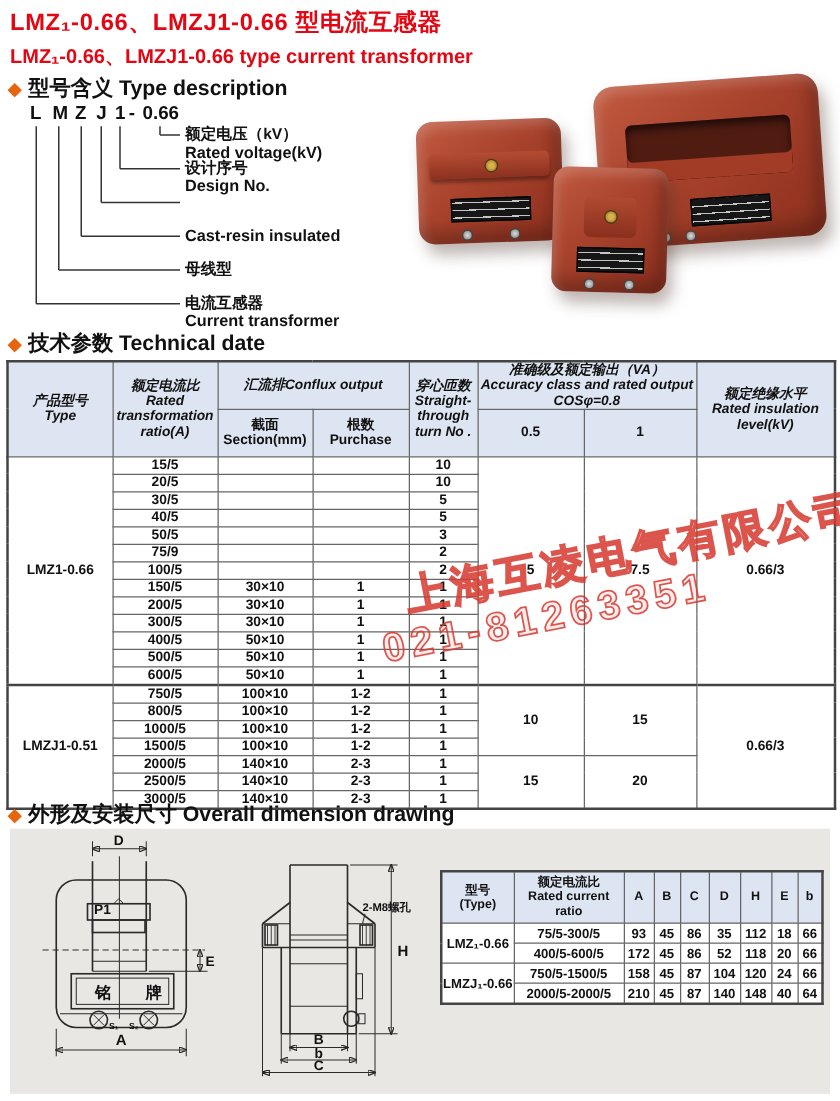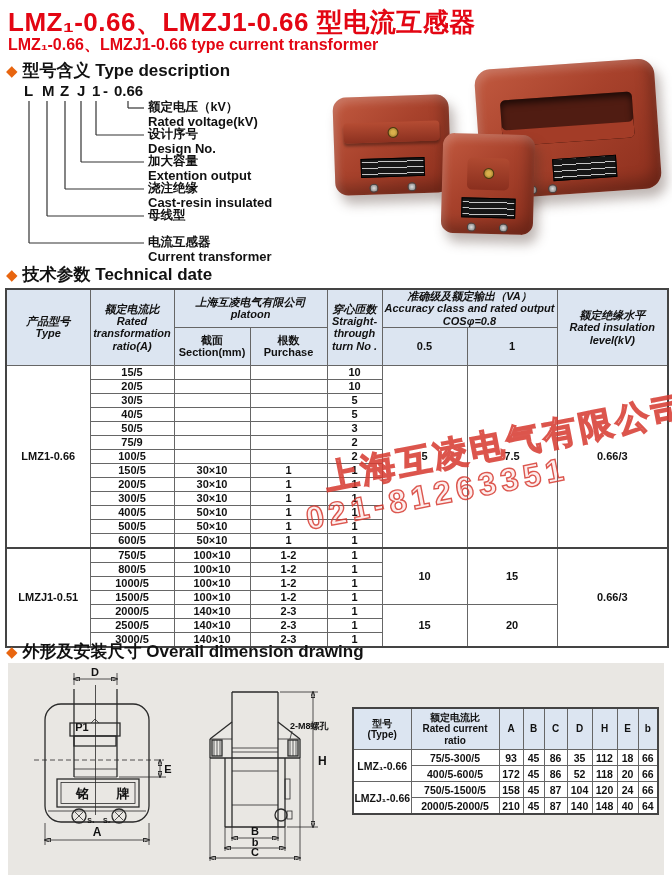--- a/index.html
+++ b/index.html
@@ -1,19 +1,19 @@
 <!DOCTYPE html>
 <html><head>
 <meta charset="utf-8">
 <style>
   html,body{margin:0;padding:0;background:#9a9a9a;}
   .page{position:relative;width:672px;height:881px;background:#ffffff;margin:0 auto;
         font-family:"Liberation Sans","DejaVu Sans",sans-serif;overflow:hidden;}
   
-  .title{position:absolute;left:8px;top:5px;font-size:26px;font-weight:bold;color:#e30613;letter-spacing:0.5px;white-space:nowrap;}
+  .title{position:absolute;left:8px;top:5px;font-size:19px;font-weight:bold;color:#e30613;letter-spacing:0.5px;white-space:nowrap;}
   .subtitle{position:absolute;left:8px;top:35px;font-size:16px;font-weight:bold;color:#e30613;white-space:nowrap;}
   .sec-head{position:absolute;font-size:17px;font-weight:bold;color:#111;white-space:nowrap;}
   .sec-head .diamond{color:#e8650f;font-size:15px;margin-right:5px;}
   
   .type-diagram{position:absolute;left:16px;top:82px;width:322px;height:186px;}
   .type-diagram .letter{position:absolute;top:0;font-size:15px;font-weight:bold;color:#111;}
   .td-label{position:absolute;left:132px;width:190px;line-height:13.5px;font-weight:bold;color:#111;}
   .td-label .zh{font-size:12.5px;}
   .td-label .en{font-size:13px;}
   .td-lines{position:absolute;left:0;top:0;}
@@ -55,21 +55,21 @@
   .sv .thin{stroke-width:0.8;}
   .sv .dash{stroke-dasharray:5 3;}
   .sv .hatch{stroke-width:0.7;}
   .sv text{fill:#111;font-weight:bold;font-family:"Liberation Sans","DejaVu Sans",sans-serif;}
   .sv .dim{font-size:11px;}
   .sv .dimbig{font-size:12px;}
   .sv .tiny{font-size:7px;}
   .sv .note{font-size:9px;}
   .sv .npl{font-size:13px;letter-spacing:12px;}
   
-  .dim-wrap{position:absolute;left:344px;top:44px;}
+  .dim-wrap{position:absolute;left:344px;top:33px;}
   table.dim{border-collapse:collapse;table-layout:fixed;width:305px;border:2px solid #444;background:#fff;}
   .dim th,.dim td{border:1px solid #666;text-align:center;vertical-align:middle;padding:0;color:#111;font-weight:bold;}
   .dim th{background:#dce5f1;font-size:10px;line-height:1.15;white-space:pre-line;height:40px;}
   .dim td{font-size:10.5px;height:15px;}
 </style>
 </head>
 <body>
 
 <div class="page">
 
@@ -103,26 +103,21 @@
         <line x1="13" y1="161" x2="128" y2="161"></line>
     </svg>
     <div class="td-label" style="top:46px">
         <div class="zh">设计序号</div>
         <div class="en">Design No.</div>
       </div>
     <div class="td-label" style="top:19px">
         <div class="zh">额定电压（kV）</div>
         <div class="en">Rated voltage(kV)</div>
       </div>
-    <div class="td-label" style="top:73px">
-        <div class="zh">加大容量</div>
-        <div class="en">Extention output</div>
-      </div>
     <div class="td-label" style="top:100px">
-        <div class="zh">浇注绝缘</div>
         <div class="en">Cast-resin insulated</div>
       </div>
     <div class="td-label" style="top:127px">
         <div class="zh">母线型</div>
       </div>
     <div class="td-label" style="top:154px">
         <div class="zh">电流互感器</div>
         <div class="en">Current transformer</div>
       </div>
   </div>
@@ -169,21 +164,21 @@
           <col style="width:111px">
       </colgroup>
       <thead>
         <tr class="h1">
           <th rowspan="2">产品型号
 Type</th>
           <th rowspan="2">额定电流比
 Rated
 transformation
 ratio(A)</th>
-          <th colspan="2">上海互凌电气有限公司 platoon</th>
+          <th colspan="2">汇流排Conflux output</th>
           <th rowspan="2">穿心匝数
 Straight-
 through
 turn No .</th>
           <th colspan="2">准确级及额定输出（VA）
 Accuracy class and rated output
 COSφ=0.8</th>
           <th rowspan="2">额定绝缘水平
 Rated insulation
 level(kV)</th>

